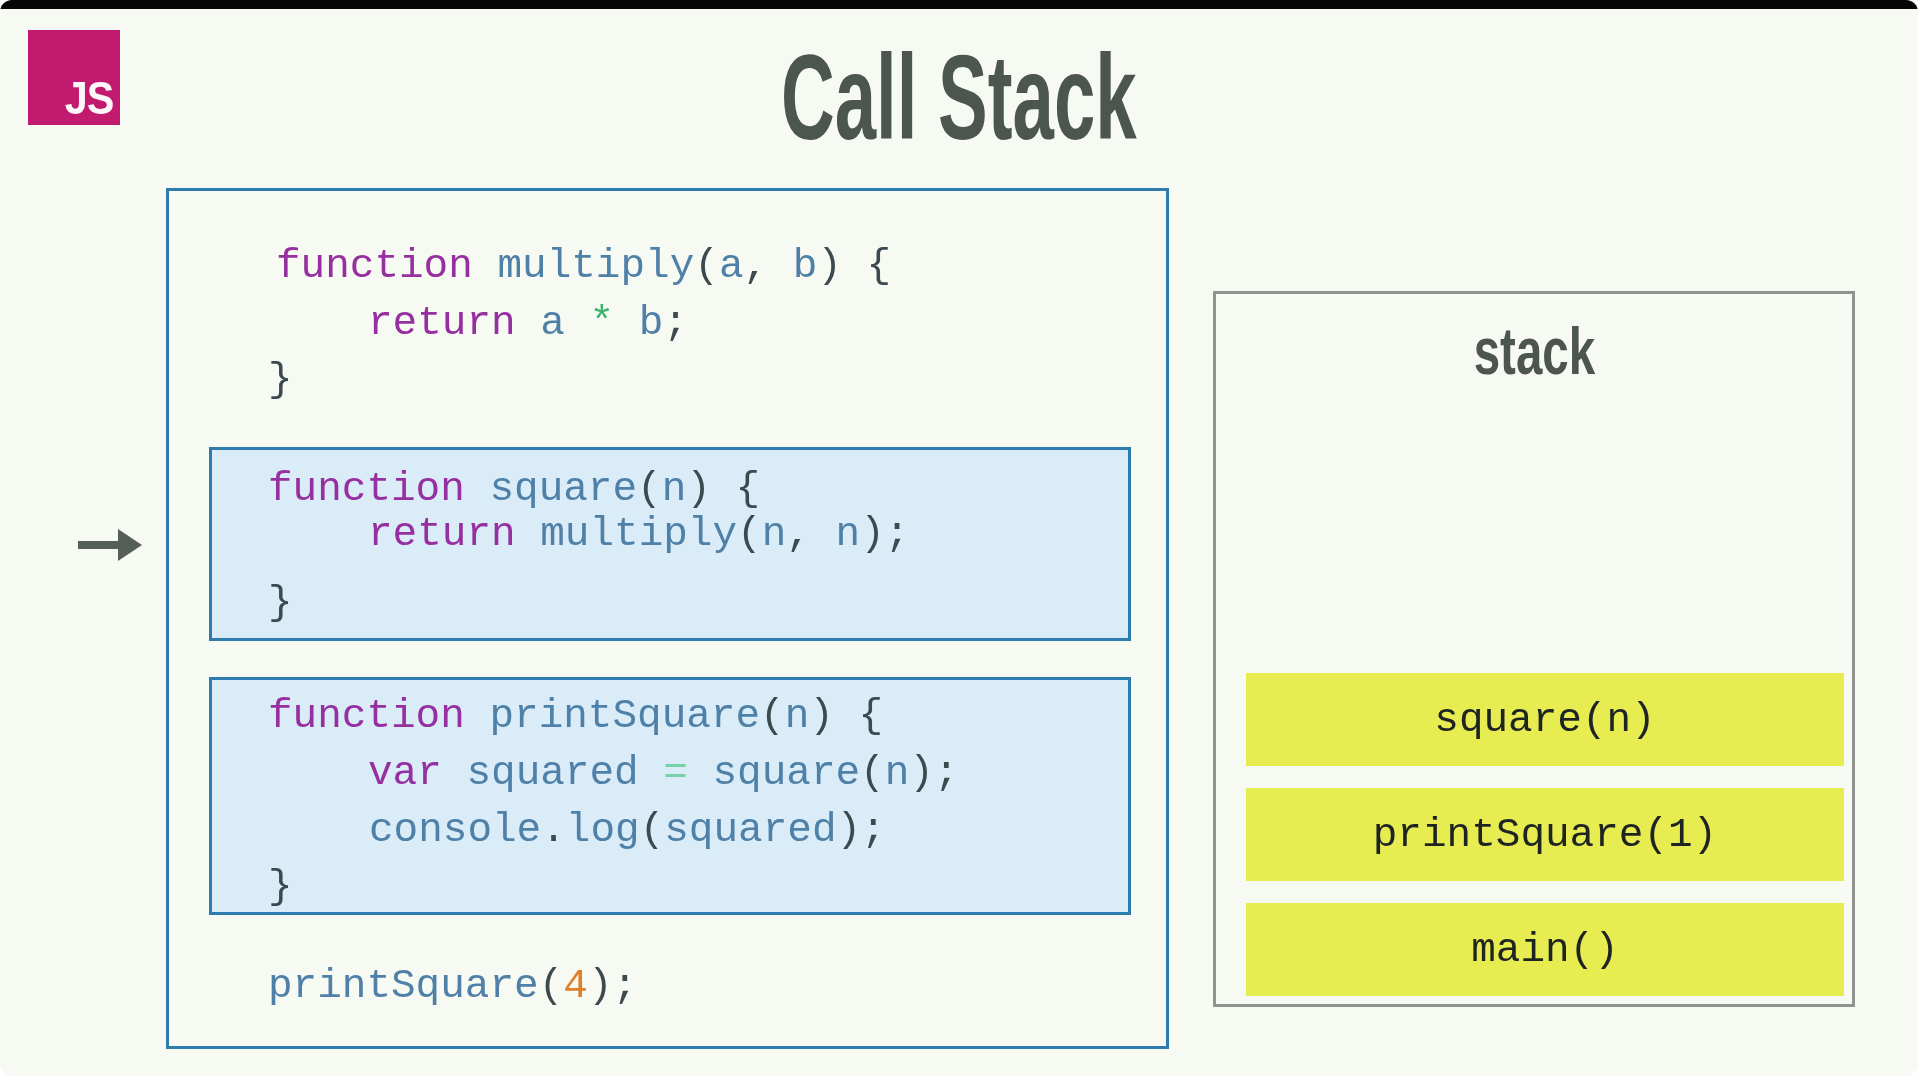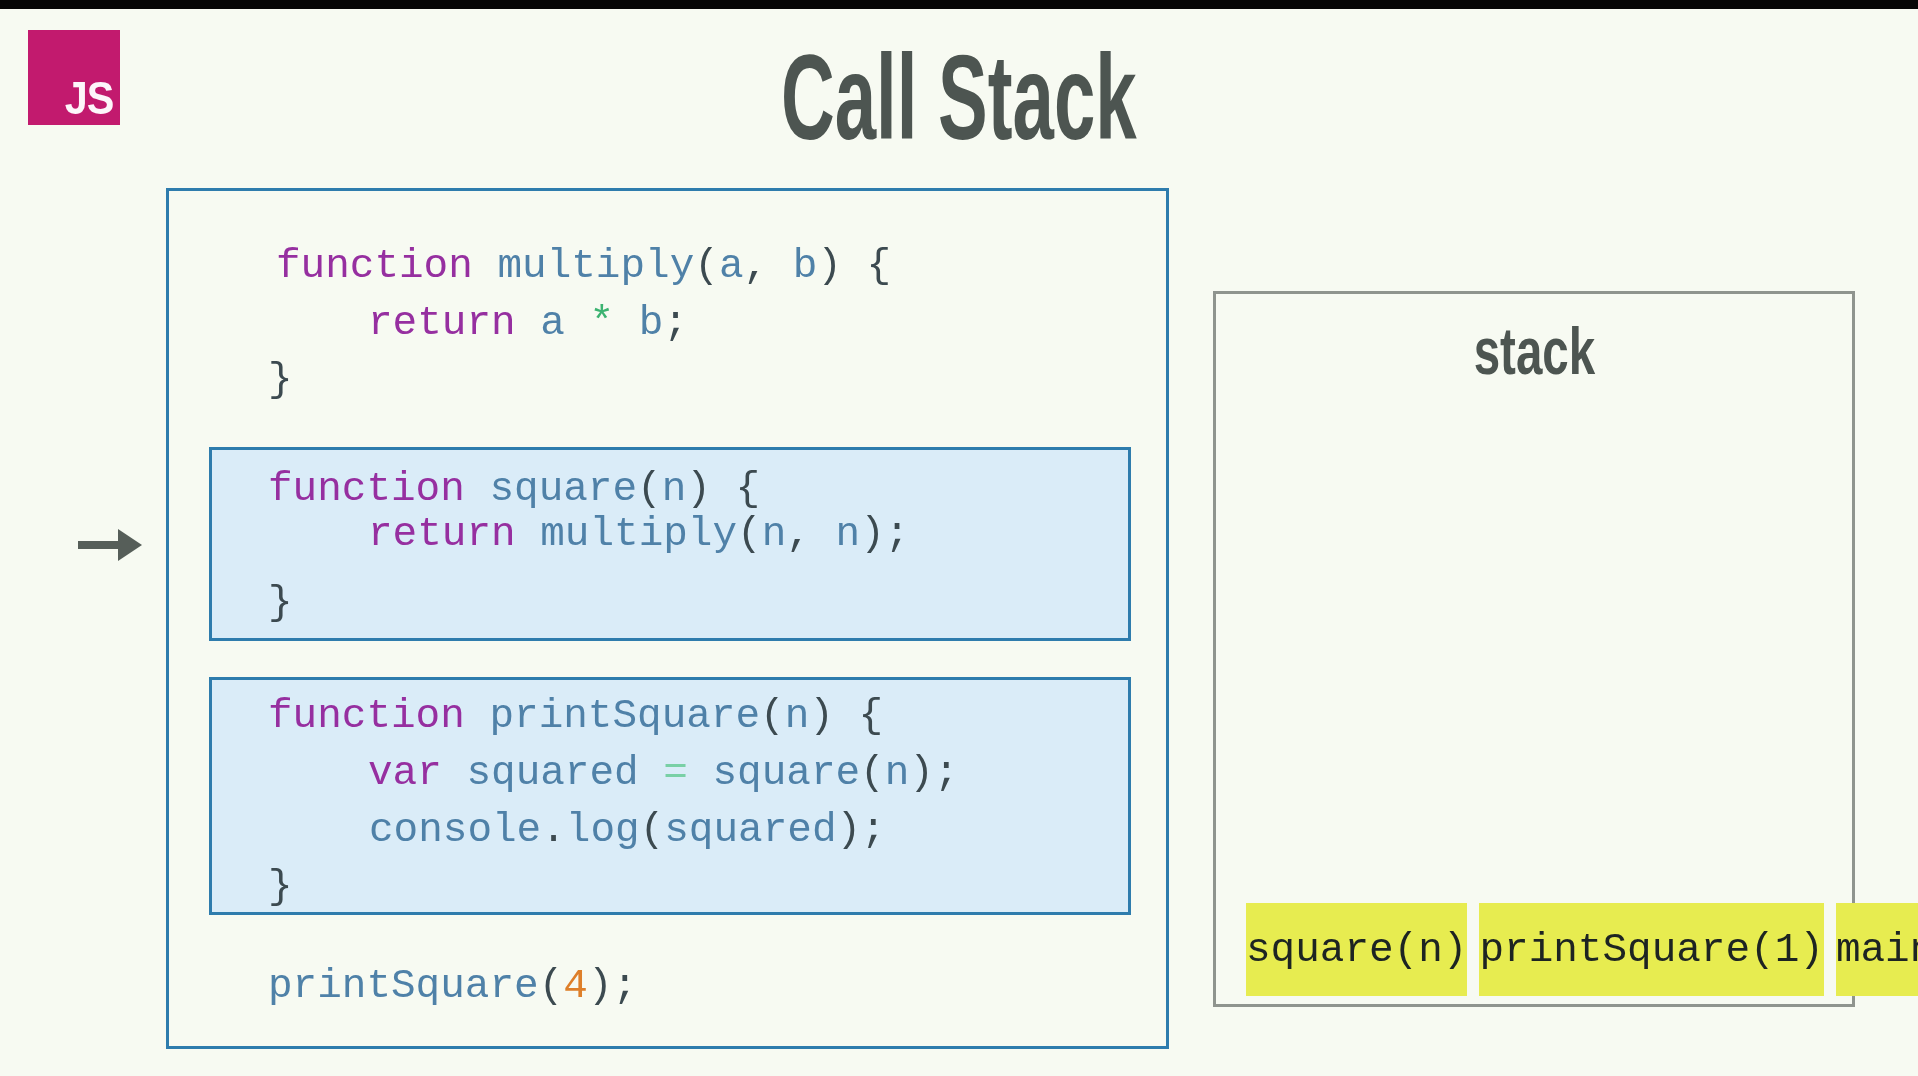--- a/index.html
+++ b/index.html
@@ -5,21 +5,21 @@
   :root{
     --background:#f7faf2; --letterbox:#060606; --heading:#4d5551; --arrow:#565e59;
     --logo-pink:#c21a6e; --logo-text:#fdf6fa;
     --box-border-blue:#2e7cad; --highlight-fill:#daecf8;
     --stack-border-gray:#8f948e; --frame-yellow:#e7ec50; --frame-text:#1d2422;
     --keyword:#962fa0; --identifier:#4f81a8; --operator-star:#3cb371;
     --operator-equals:#79d0a6; --number:#de7f2a; --punctuation:#3c4a50;
   }
   html,body{margin:0;padding:0;}
   body{font-family:"Liberation Sans","DejaVu Sans",sans-serif;}
-  .slide{position:relative;width:1918px;height:1076px;background:var(--background);overflow:hidden;}
+  .slide{position:relative;width:1918px;height:1076px;background:var(--background);overflow:hidden;border-radius:12px;}
   .letterbox{position:absolute;left:0;top:0;width:100%;height:9px;background:var(--letterbox);}
   .js-logo{position:absolute;left:28px;top:30px;width:92px;height:95px;background:var(--logo-pink);
     display:flex;align-items:flex-end;justify-content:flex-end;padding:0 7px 4px 0;box-sizing:border-box;}
   .js-logo span{display:inline-block;color:var(--logo-text);font-weight:700;font-size:47px;line-height:1;
     transform:scaleX(0.88);transform-origin:bottom right;letter-spacing:-1px;}
   .title-wrap{position:absolute;left:0;right:0;top:21px;margin:16px;text-align:center;}
   .title{display:inline-block;color:var(--heading);font-weight:700;font-size:120px;line-height:1;
     transform:scaleX(0.62);transform-origin:center;letter-spacing:0;}
   .code-box{position:absolute;left:166px;top:188px;width:1003px;height:861px;
     border:3px solid var(--box-border-blue);box-sizing:border-box;}
@@ -33,21 +33,21 @@
   .tk-opstar{color:var(--operator-star);} .tk-opeq{color:var(--operator-equals);}
   .tk-num{color:var(--number);} .tk-pu{color:var(--punctuation);}
   .arrow{position:absolute;left:78px;top:527px;width:64px;height:36px;}
   .arrow svg{display:block;}
   .stack-box{position:absolute;left:1213px;top:291px;width:642px;height:716px;
     border:3px solid var(--stack-border-gray);box-sizing:border-box;}
   .stack-label-wrap{position:absolute;left:0;right:0;top:24px;text-align:center;}
   .stack-label{display:inline-block;color:var(--heading);font-weight:700;font-size:66px;line-height:1;
     transform:scaleX(0.72);transform-origin:center;}
   .stack-frames{position:absolute;left:10px;right:8px;bottom:8px;display:flex;
-    flex-direction:row;gap:12px;margin-left:20px;}
+    flex-direction:column;gap:22px;margin-left:20px;}
   .stack-frame{height:93px;background:var(--frame-yellow);display:flex;
     align-items:center;justify-content:center;}
   .stack-frame span{font-family:"Liberation Mono","DejaVu Sans Mono",monospace;
     font-size:41px;color:var(--frame-text);white-space:pre;}
 </style>
 </head>
 <body>
 
 <div class="slide">
   <div class="letterbox"></div>

